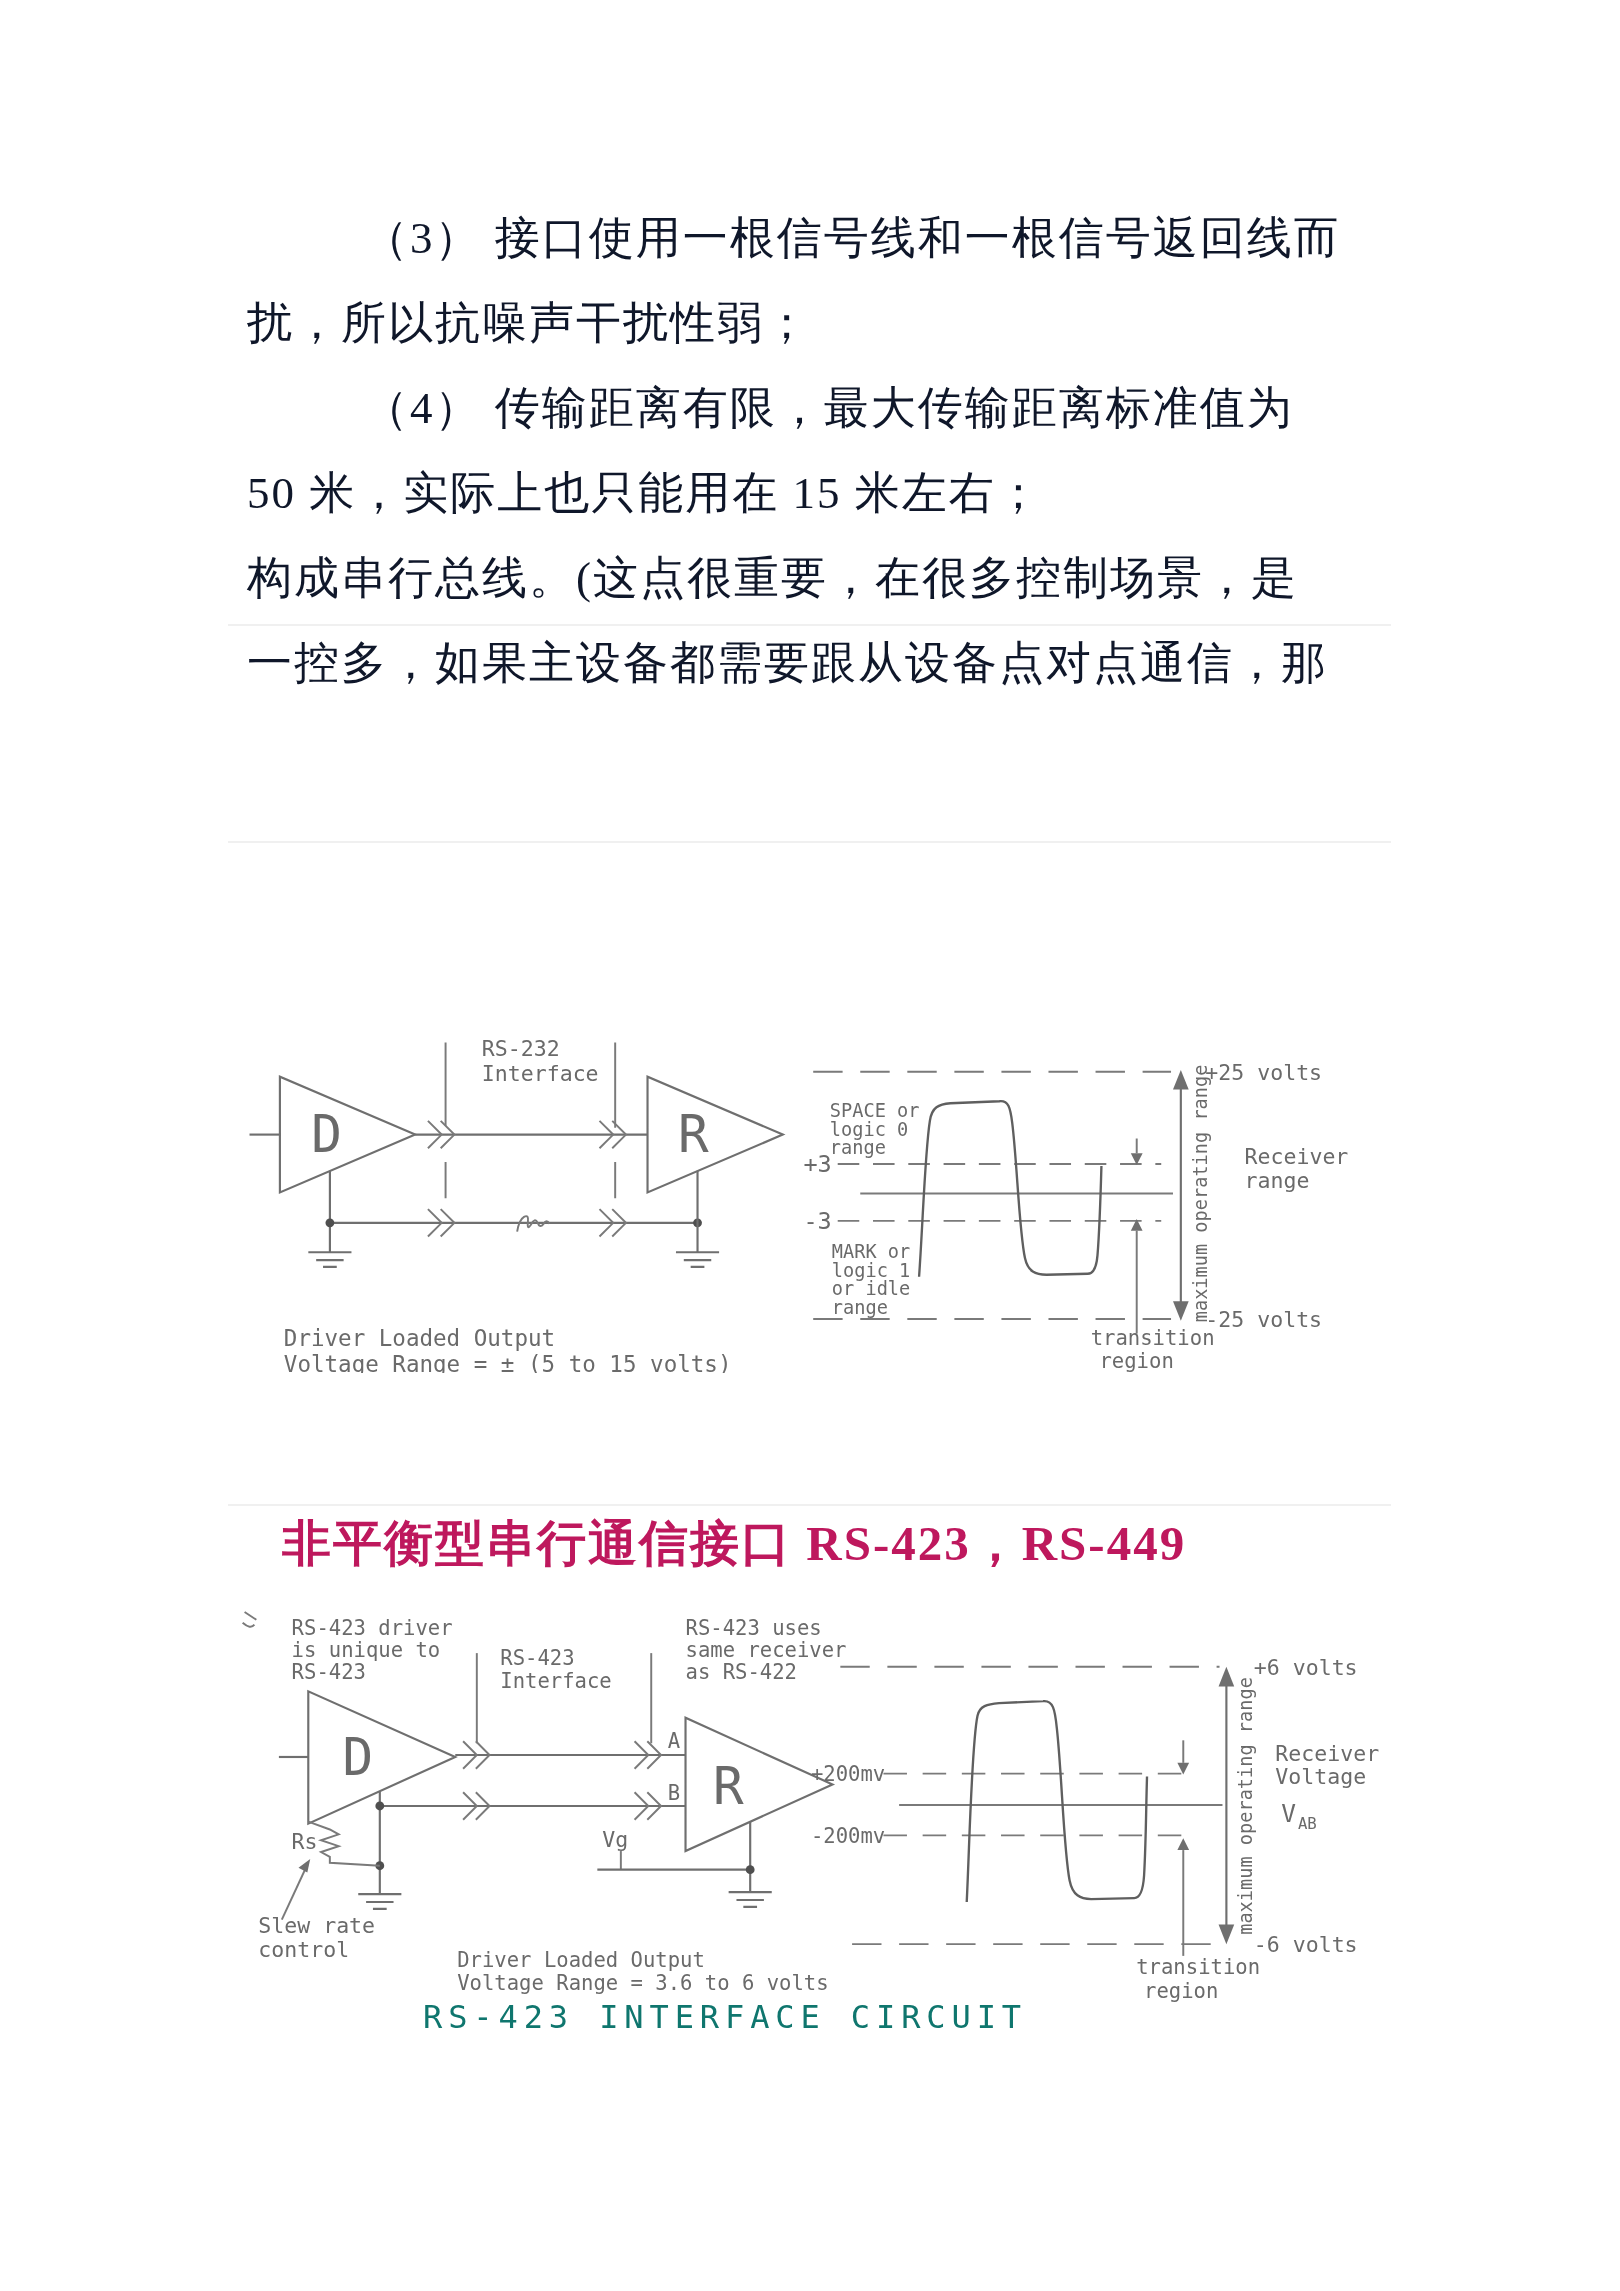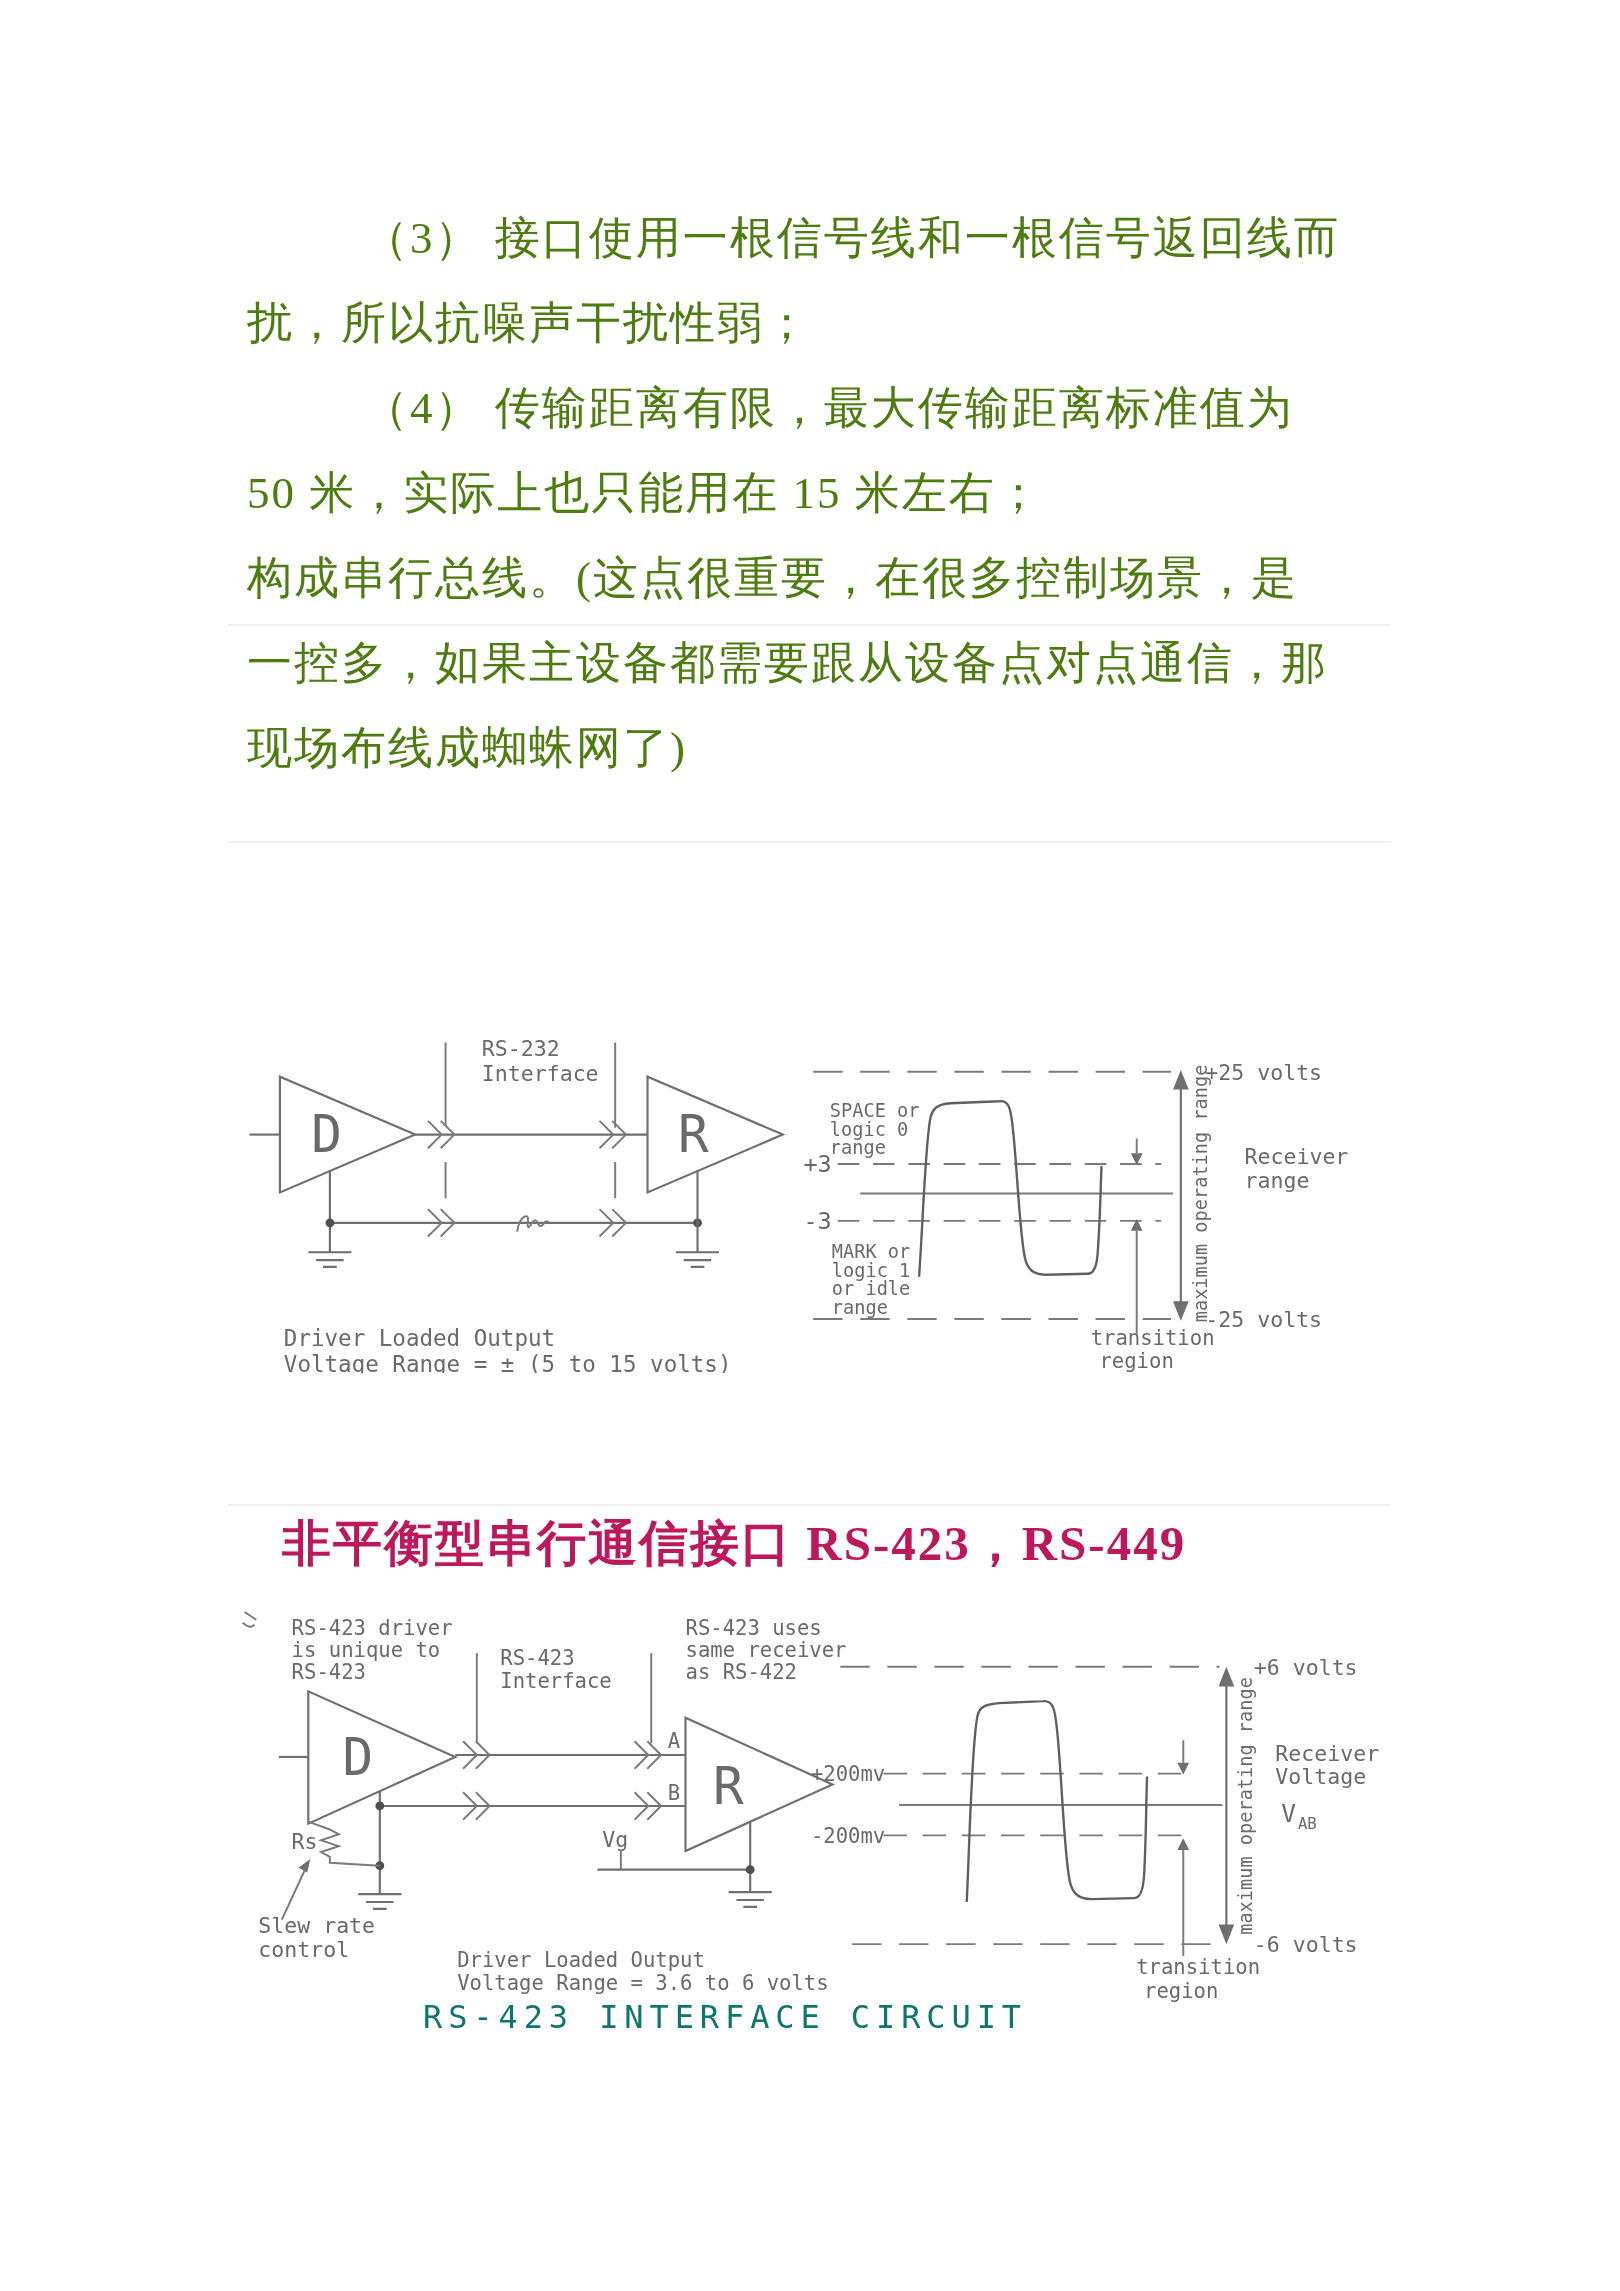--- a/index.html
+++ b/index.html
@@ -1,19 +1,19 @@
 <!DOCTYPE html>
 <html><head>
 <meta charset="utf-8">
 <style>
   html,body{margin:0;padding:0;background:#fff;}
   .page{position:relative;width:1620px;height:2292px;background:#ffffff;overflow:hidden;
         font-family:"Liberation Serif","DejaVu Serif",serif;}
   .textblock{position:absolute;left:247px;top:196px;width:1147px;
-             font-size:45px;line-height:85px;letter-spacing:2px;color:#4d7c0f;
+             font-size:45px;line-height:85px;letter-spacing:2px;color:#0f172a;
              white-space:nowrap;}
   .tline{height:85px;}
   .indent{text-indent:116px;}
   .rule{position:absolute;left:228px;width:1163px;height:2px;background:#f0f0f0;}
   .heading{position:absolute;left:247px;top:1511px;font-size:49px;font-weight:bold;
            letter-spacing:2px;color:#be185d;white-space:nowrap;margin-left:35px;}
   .caption{position:absolute;font-family:"DejaVu Sans Mono",monospace;color:#8a8a8a;
            text-align:center;white-space:nowrap;}
   .caption1{left:225px;top:1404px;width:1135px;font-size:32px;letter-spacing:3.9px;}
   .caption2{left:225px;top:1998px;width:1000px;font-size:32px;letter-spacing:5.9px;color:#0f766e;}
@@ -30,21 +30,20 @@
 
 <div class="page">
 
   <div class="textblock">
     <div class="tline indent">（3） 接口使用一根信号线和一根信号返回线而</div>
     <div class="tline">扰，所以抗噪声干扰性弱；</div>
     <div class="tline indent">（4）  传输距离有限，最大传输距离标准值为</div>
     <div class="tline">50 米，实际上也只能用在 15 米左右；</div>
     <div class="tline">构成串行总线。(这点很重要，在很多控制场景，是</div>
     <div class="tline">一控多，如果主设备都需要跟从设备点对点通信，那</div>
-    <div class="tline">现场布线成蜘蛛网了)</div>
   </div>
 
   <div class="rule" style="top:624px"></div>
   <div class="rule" style="top:841px"></div>
   <div class="rule" style="top:1504px"></div>
 
   <svg style="left:225px;top:1005px" width="1147" height="368" viewBox="0 0 1170 375">
 
     <path class="wire" d="M25,132 H56"></path>
     <polygon class="wire" points="56,73 56,191 194,132"></polygon>

